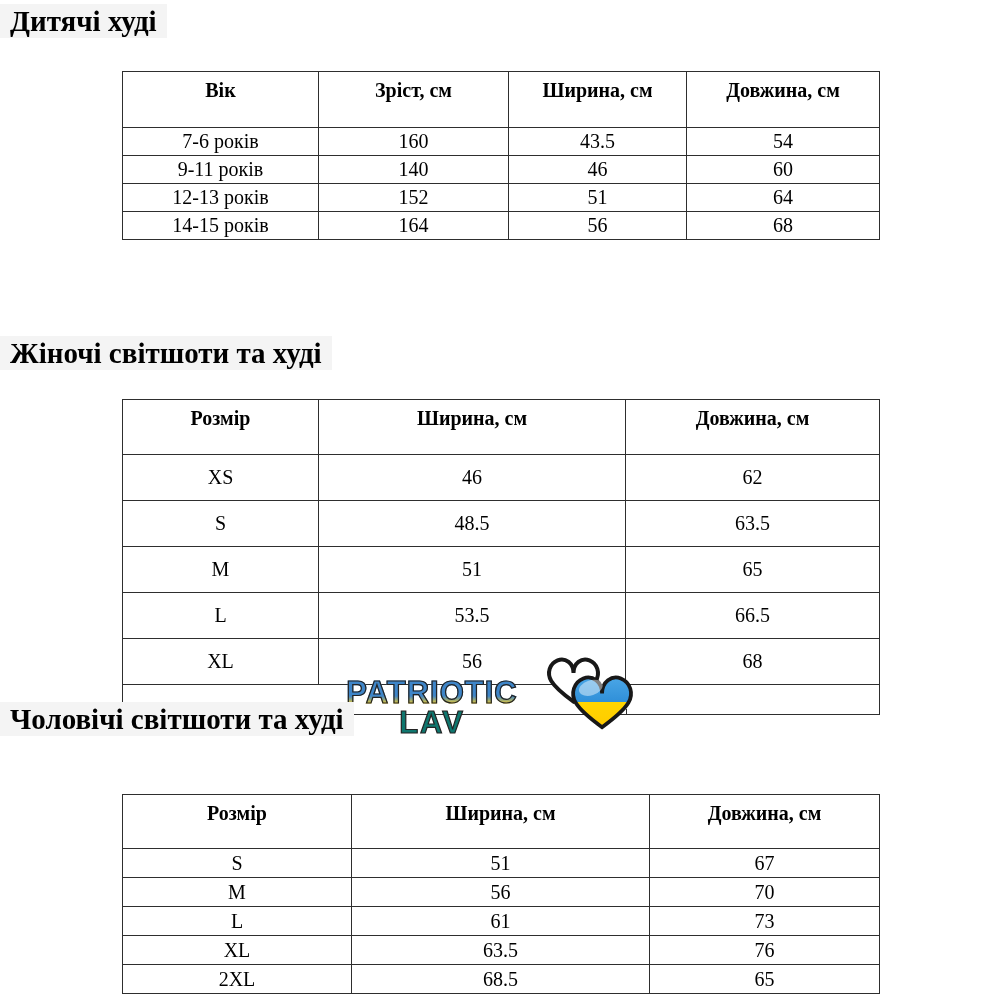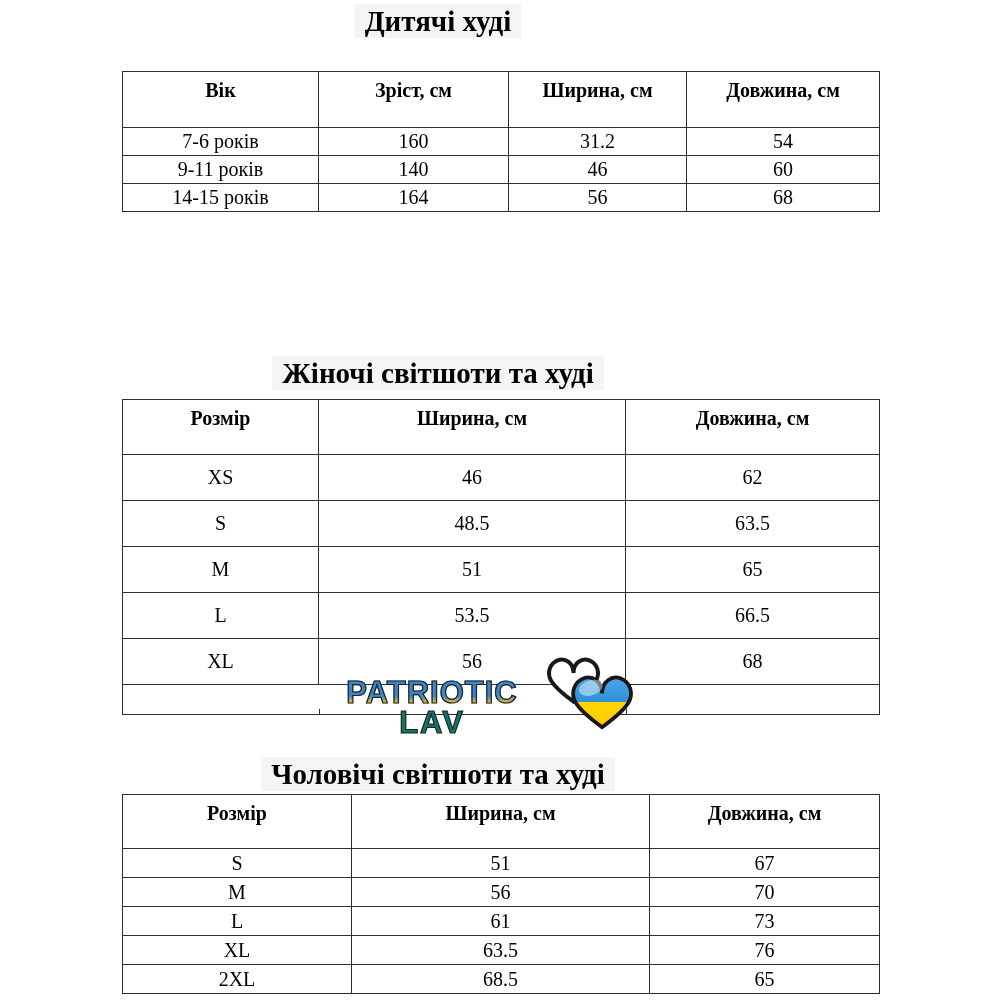--- a/index.html
+++ b/index.html
@@ -9,21 +9,20 @@
     background: #ffffff;
     font-family: "Liberation Serif", serif;
     color: #000000;
     overflow: hidden;
   }
 
   .section-title {
     position: absolute;
     left: 0;
     width: 876px;
-    text-align: center;
     font-size: 29px;
     font-weight: bold;
     line-height: 34px;
   }
   .section-title .hl {
     background: #f4f4f4;
     padding: 1px 10px;
   }
 
   table.size-table {
@@ -127,39 +126,45 @@
       <th>Вік</th>
       <th>Зріст, см</th>
       <th>Ширина, см</th>
       <th>Довжина, см</th>
     </tr>
   </thead>
   <tbody>
     <tr>
       <td>7-6 років</td>
       <td>160</td>
-      <td>31.2</td>
+      <td>43.5</td>
       <td>54</td>
     </tr>
     <tr>
       <td>9-11 років</td>
       <td>140</td>
       <td>46</td>
       <td>60</td>
     </tr>
     <tr>
+      <td>12-13 років</td>
+      <td>152</td>
+      <td>51</td>
+      <td>64</td>
+    </tr>
+    <tr>
       <td>14-15 років</td>
       <td>164</td>
       <td>56</td>
       <td>68</td>
     </tr>
   </tbody>
 </table>
 
-<div class="section-title" style="top:356px">
+<div class="section-title" style="top:336px">
   <span class="hl">Жіночі світшоти та худі</span>
 </div>
 
 <table class="size-table" id="table-women">
   <colgroup>
       <col style="width:196px">
       <col style="width:307px">
       <col style="width:254px">
     </colgroup>
   <thead>
@@ -221,21 +226,21 @@
     <g transform="translate(8,0) scale(0.82)">
       <path d="M50,34 C50,22 40,14 30,18 C20,22 16,34 22,44 C28,54 50,70 50,70 C50,70 72,54 78,44 C84,34 80,22 70,18 C60,14 50,22 50,34 Z" fill="#ffffff" stroke="#181818" stroke-width="5"></path>
     </g>
     <g transform="translate(30,16) scale(0.97)">
       <path d="M50,34 C50,22 40,14 30,18 C20,22 16,34 22,44 C28,54 50,70 50,70 C50,70 72,54 78,44 C84,34 80,22 70,18 C60,14 50,22 50,34 Z" fill="url(#uaflag)" stroke="#181818" stroke-width="4"></path>
       <ellipse cx="38" cy="28" rx="13" ry="8" fill="#ffffff" opacity="0.45" transform="rotate(-18 38 28)"></ellipse>
     </g>
   </svg>
 </div>
 
-<div class="section-title" style="top:757px">
+<div class="section-title" style="top:702px">
   <span class="hl">Чоловічі світшоти та худі</span>
 </div>
 
 <table class="size-table" id="table-men">
   <colgroup>
       <col style="width:229px">
       <col style="width:298px">
       <col style="width:230px">
     </colgroup>
   <thead>

